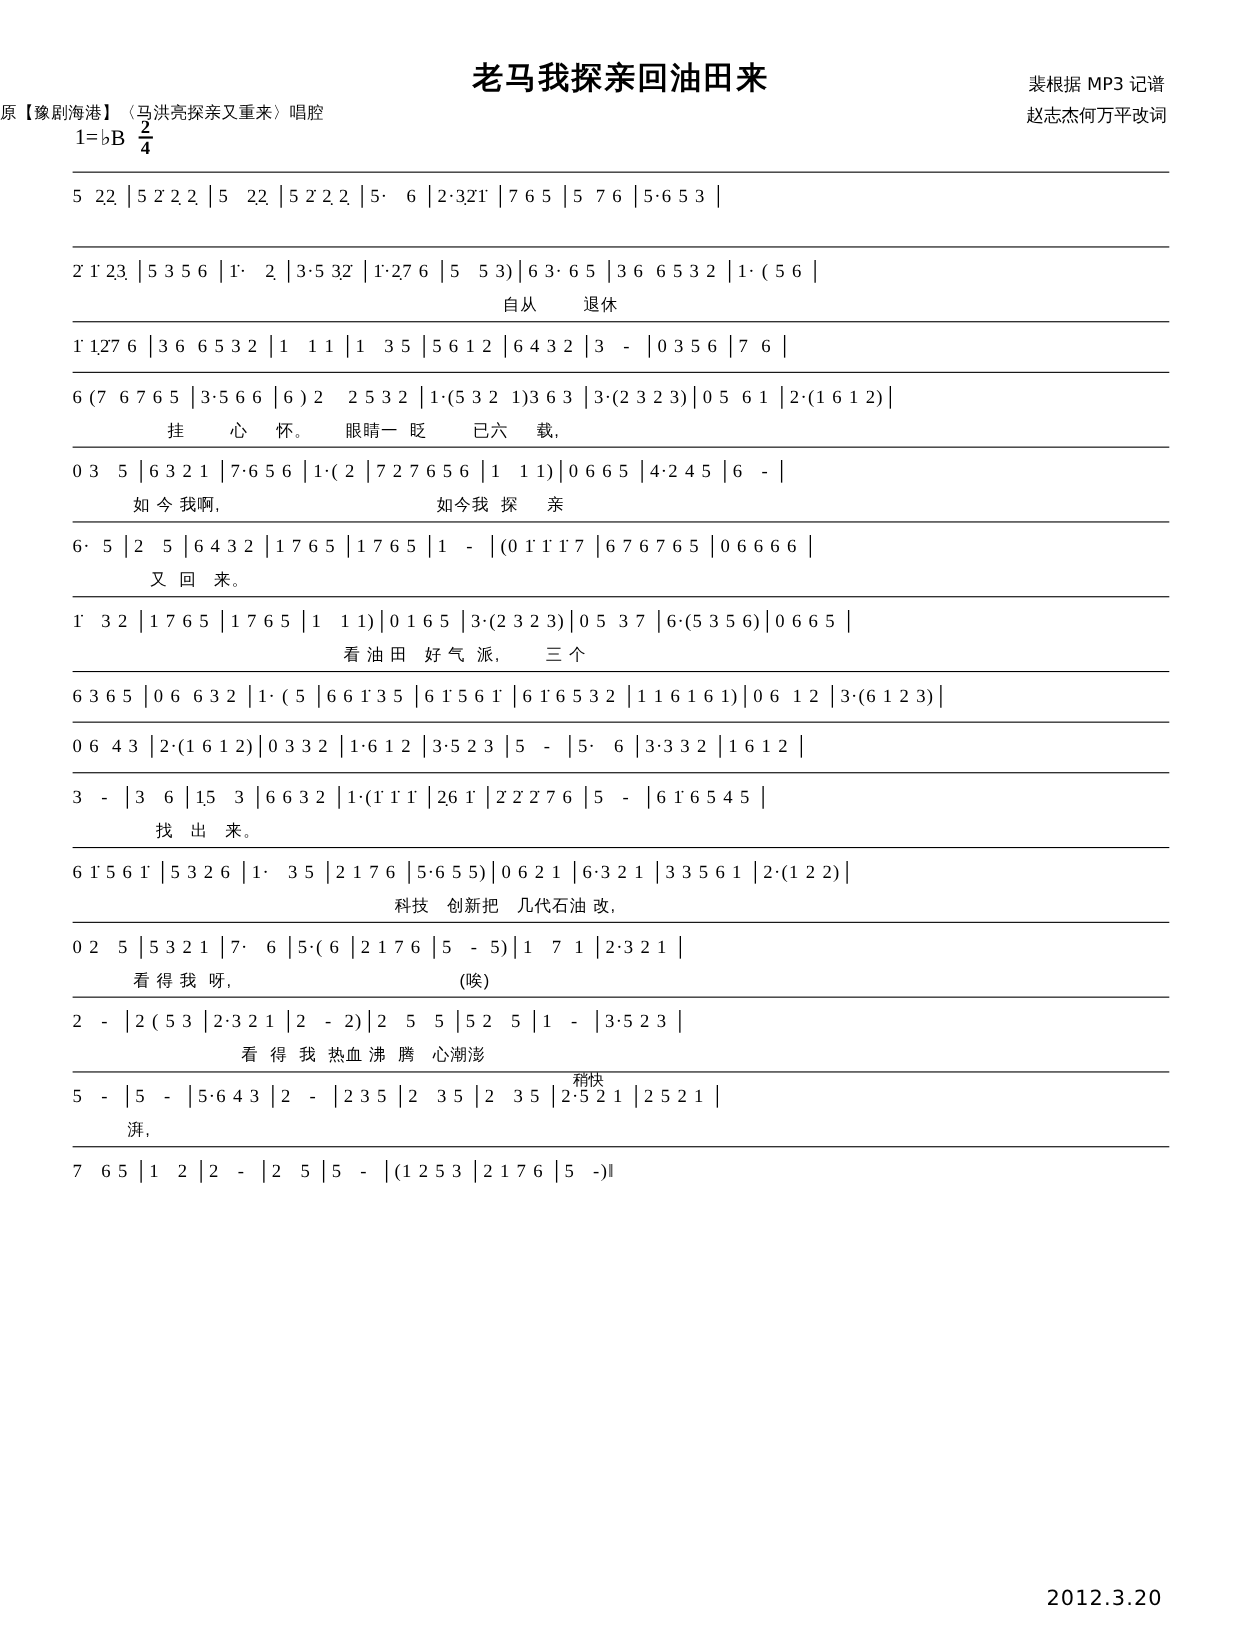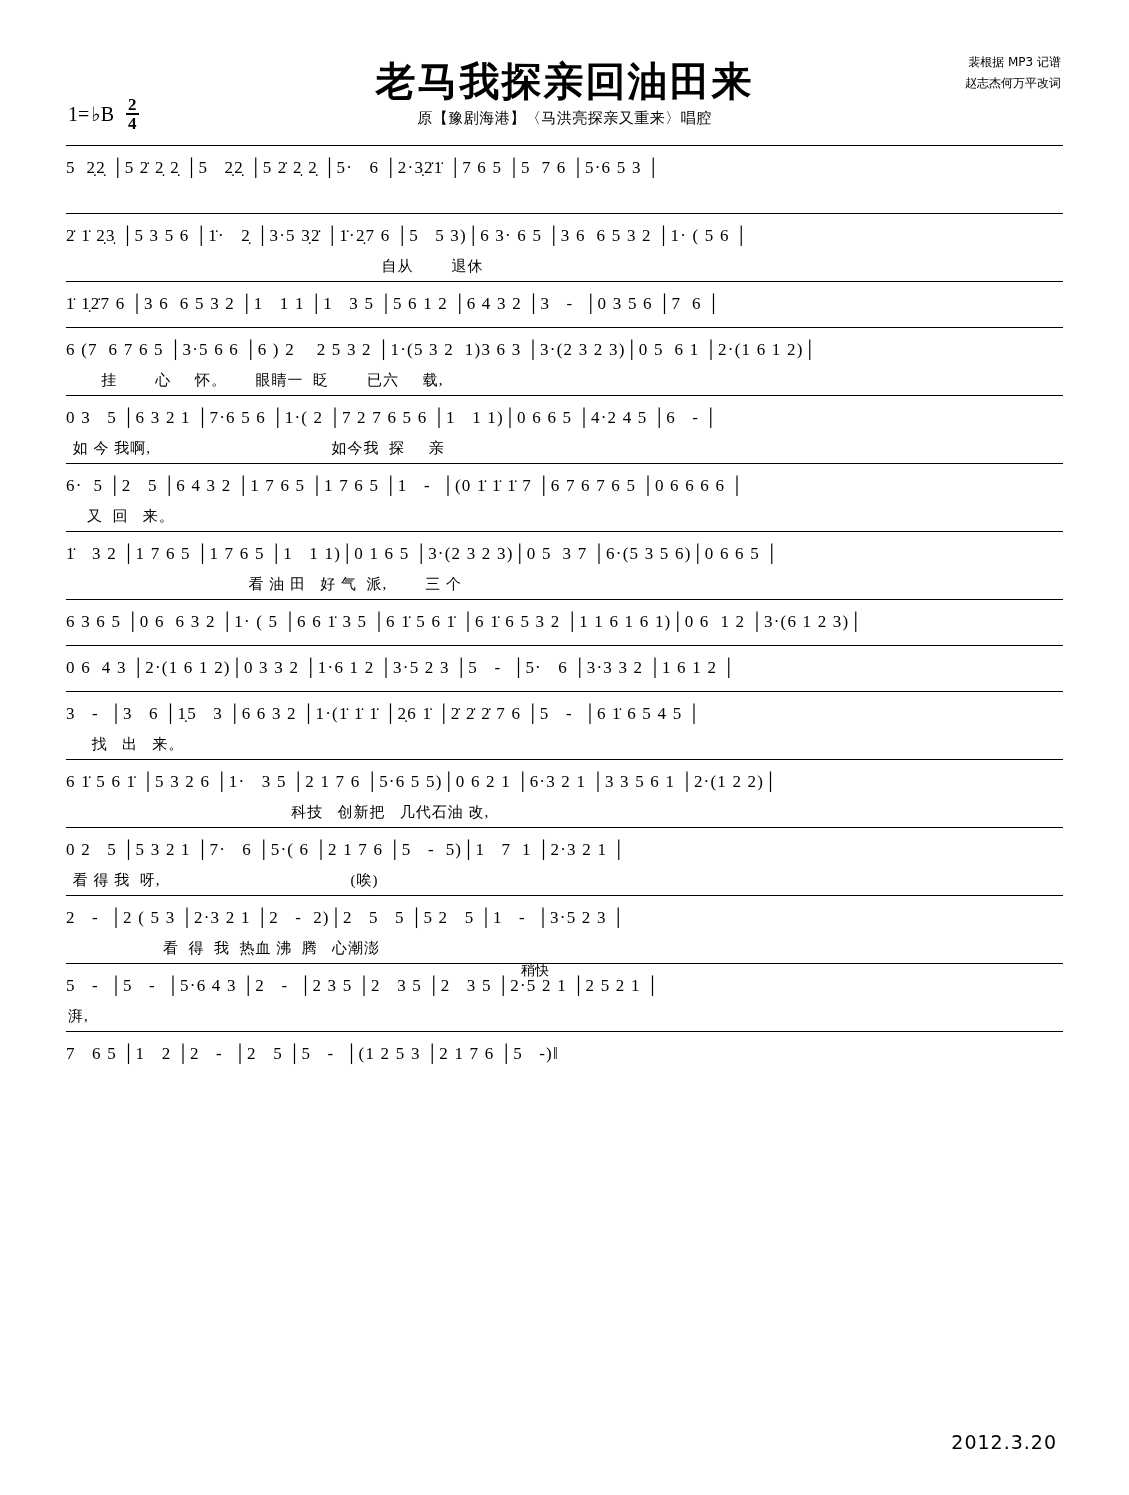--- a/index.html
+++ b/index.html
@@ -24,40 +24,41 @@
 
   
   .header {
     position: relative;
     height: 145px;
   }
   .title {
     text-align: center;
     font-family: "DejaVu Sans", sans-serif;
     font-weight: bold;
-    font-size: 40px;
+    font-size: 28px;
     letter-spacing: 2px;
-    padding-top: 59px;
+    padding-top: 45px;
     line-height: 1.1;
+    margin-top: 11px;
   }
   .subtitle {
-    text-align: center;
+    text-align: left;
     font-family: "DejaVu Sans", sans-serif;
     font-size: 15px;
     margin-top: 6px;
     letter-spacing: 0.5px;
   }
   .credits {
     position: absolute;
     right: 68px;
     top: 52px;
     font-family: "DejaVu Sans", sans-serif;
-    font-size: 12px;
+    font-size: 16px;
     line-height: 1.75;
-    text-align: right;
+    text-align: center;
     white-space: nowrap;
   }
   .keysig {
     position: absolute;
     left: 68px;
     top: 96px;
     font-family: "Liberation Serif", serif;
     font-size: 20px;
     display: flex;
     align-items: center;
@@ -88,27 +89,28 @@
     font-family: "Liberation Serif", serif;
     font-size: 17px;
     letter-spacing: 1.2px;
     white-space: pre;
     line-height: 1.0;
     padding: 13px 0 2px 0;
     position: relative;
     min-height: 30px;
   }
   .lyrics-row {
-    font-family: Liberation Serif, serif;
+    font-family: Liberation Sans, sans-serif;
     font-size: 15px;
     white-space: pre;
     line-height: 1.0;
     height: 22px;
     padding-left: 2px;
     letter-spacing: 1px;
+    margin-left: 48px;
   }
   .sysline {
     border-bottom: 1.6px solid #000;
     height: 0;
     margin: 0;
   }
   .tempo-mark {
     position: absolute;
     font-family: "DejaVu Sans", sans-serif;
     font-size: 14px;

